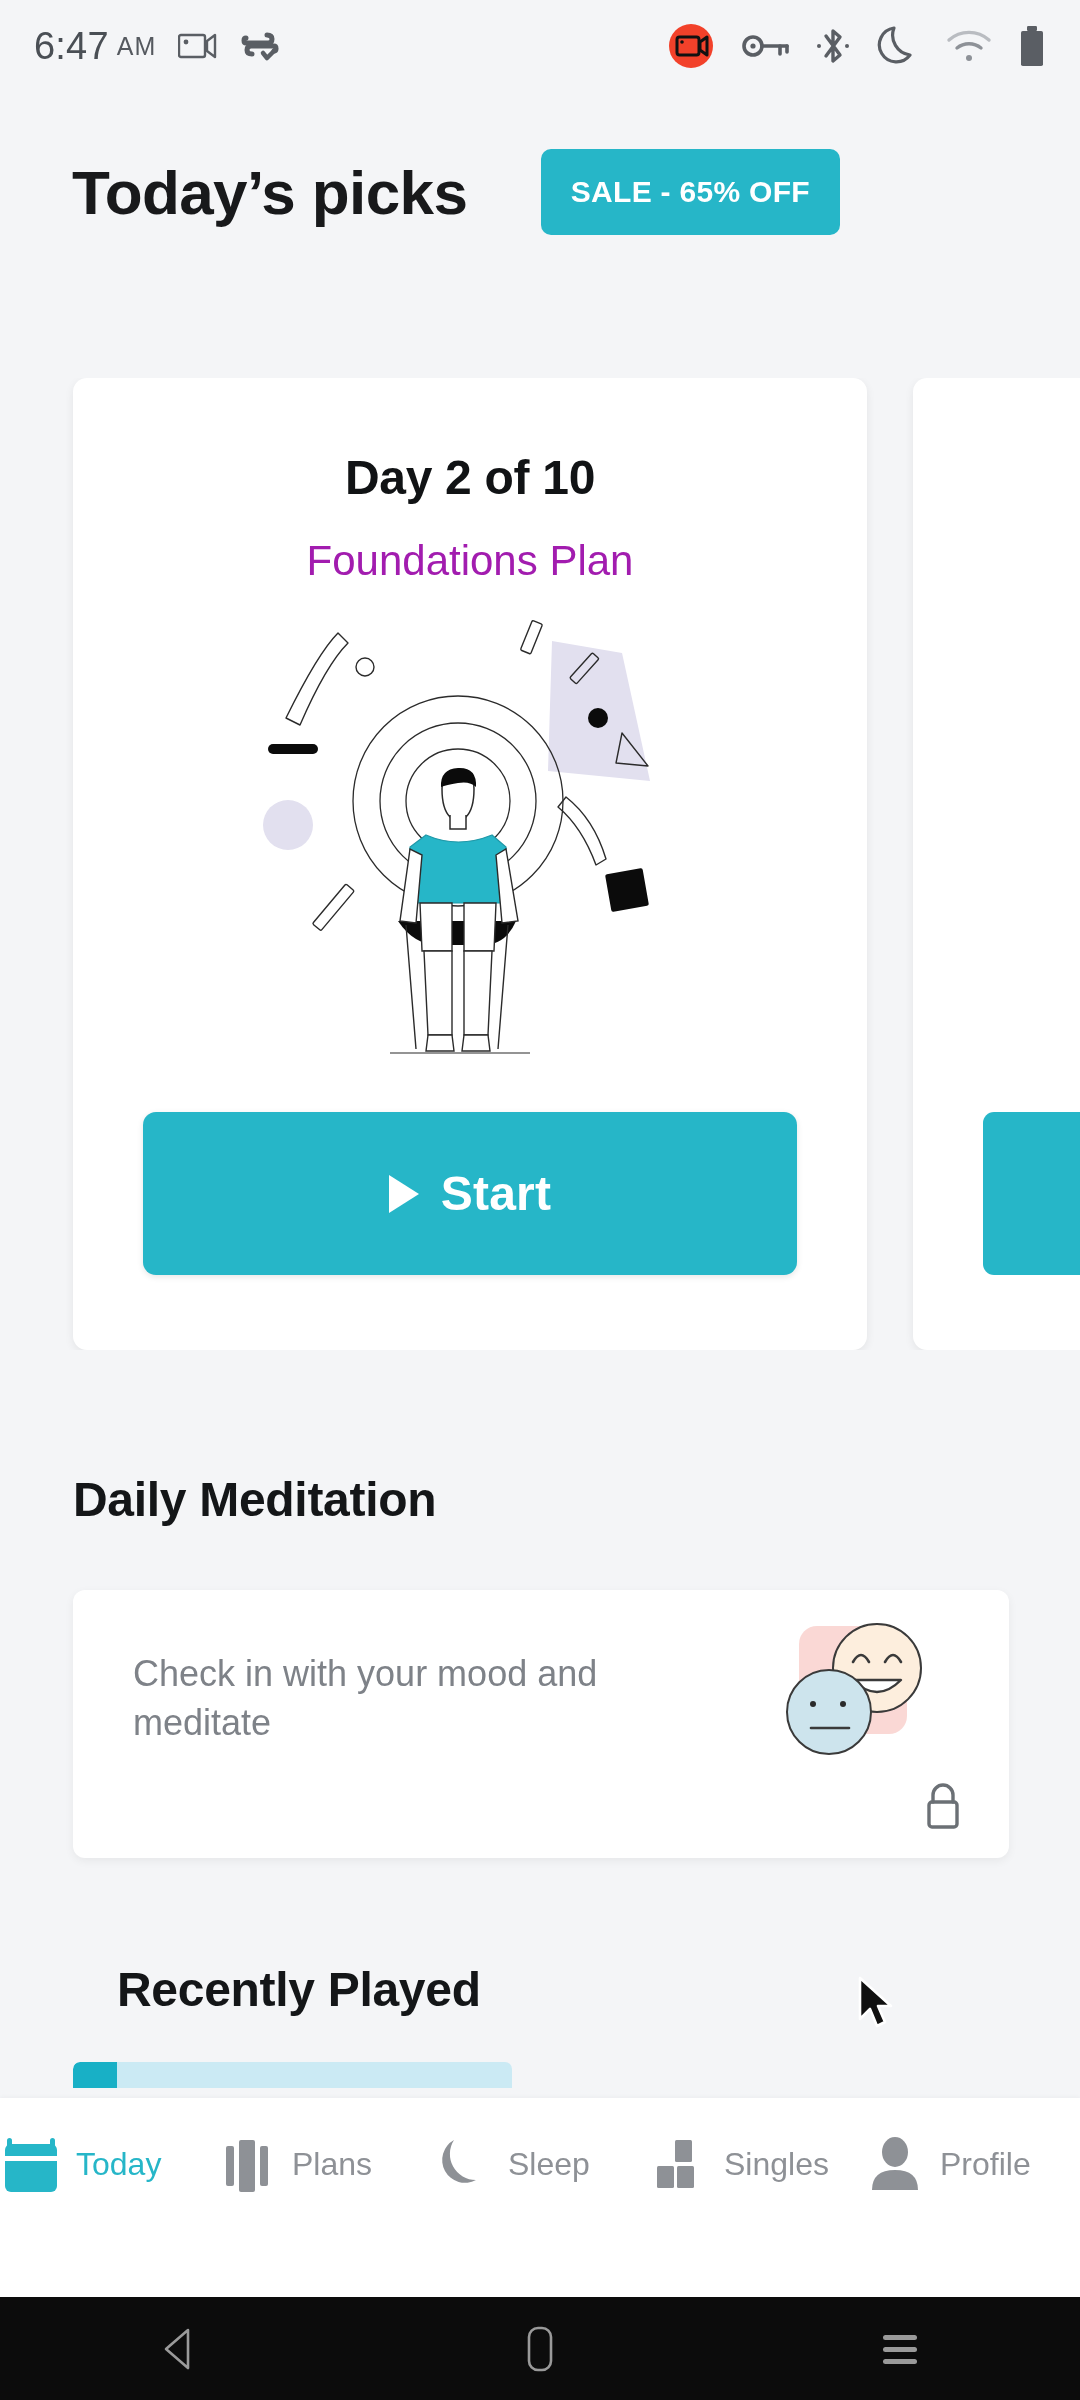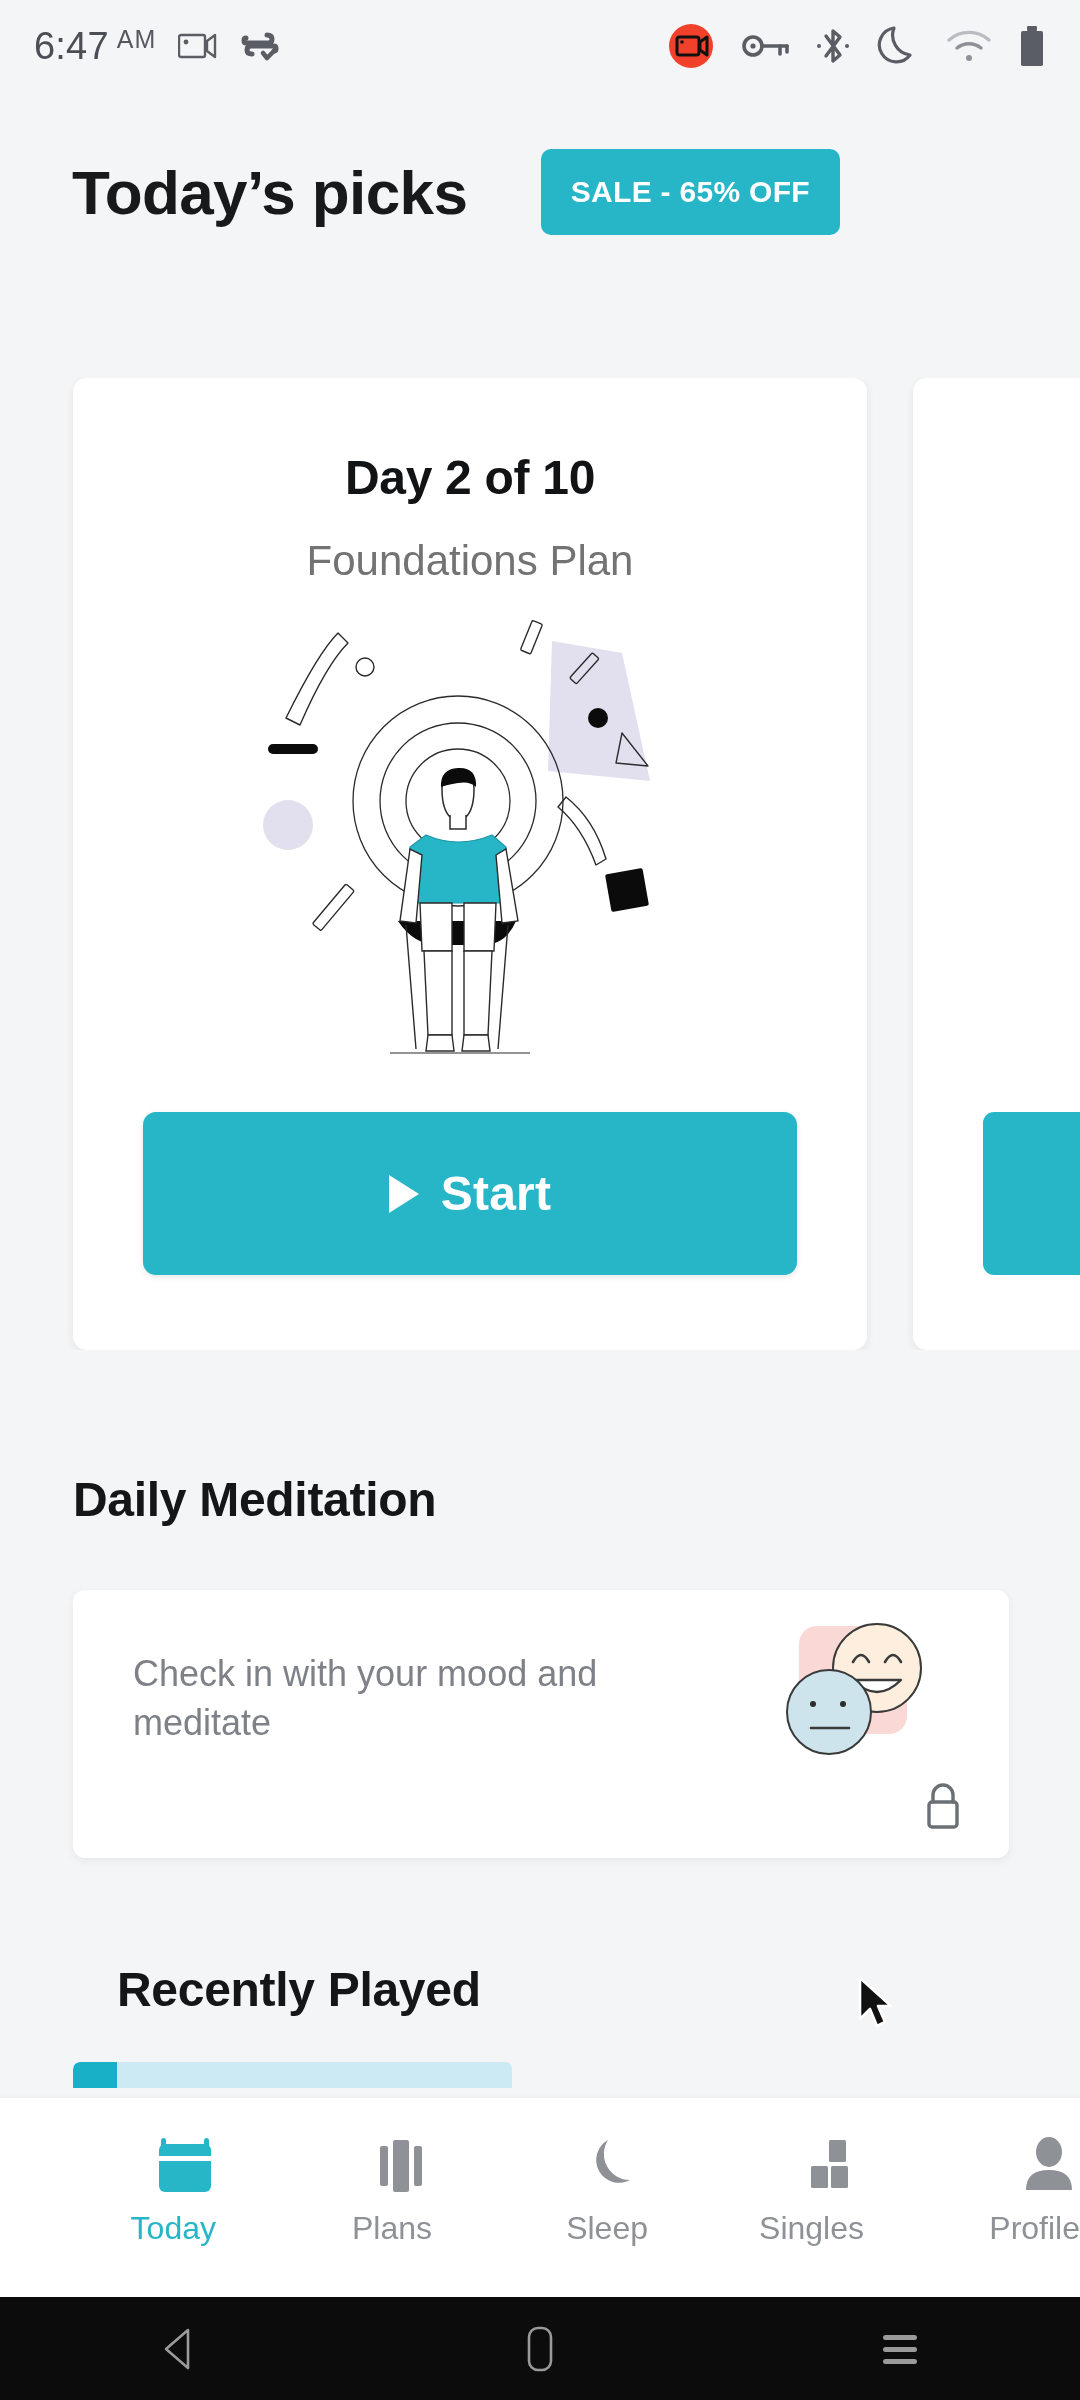--- a/index.html
+++ b/index.html
@@ -19,21 +19,21 @@
   #status-bar {
     position:absolute; left:0; top:0;
     width:1080px; height:92px;
     display:flex; align-items:center;
     padding:0 34px;
     background:#f4f5f7;
   }
   .sb-left { display:flex; align-items:center; gap:22px; }
   .sb-time {
     font-size:38px; color:#4a4f55; font-weight:400;
-    letter-spacing:0.2px; display:flex; align-items:flex-start; gap:8px;
+    letter-spacing:0.2px; display:flex; align-items:center; gap:8px;
   }
   .sb-ampm { font-size:25px; color:#55595f; letter-spacing:1px; }
   .sb-right { margin-left:auto; display:flex; align-items:center; gap:26px; }
   .sb-ico { display:block; }
 
   
   #app-header {
     position:absolute; left:0; top:92px;
     width:912px; height:200px;
     display:flex; align-items:center;
@@ -68,21 +68,21 @@
   #plan-card-main { left:73px; width:794px; height:972px; }
   #plan-card-peek { left:913px; width:360px; height:972px; }
 
   .plan-day {
     text-align:center;
     font-size:48px; font-weight:700; color:#111315;
     margin-top:72px; letter-spacing:-0.3px;
   }
   .plan-name {
     text-align:center;
-    font-size:42px; font-weight:400; color:#737373;
+    font-size:42px; font-weight:400; color:#a21caf;
     margin-top:32px;
   }
   .plan-illo {
     display:block; margin:18px auto 0;
   }
   .start-btn {
     position:absolute; left:70px; bottom:75px;
     width:654px; height:163px;
     background:#26b6c8; border:none; border-radius:13px;
     color:#ffffff; font-size:48px; font-weight:700;
@@ -146,22 +146,22 @@
 
   
   #bottom-nav {
     position:absolute; left:0; top:2098px;
     width:1080px; height:199px;
     background:#ffffff;
     display:flex; align-items:flex-start;
     box-shadow:0 -1px 4px rgba(0,0,0,0.04);
   }
   .nav-item {
-    flex:1; display:flex; flex-direction:column;
-    align-items:flex-end; gap:14px;
+    flex:1; display:flex; flex-direction:row;
+    align-items:center; gap:14px;
     padding-top:34px;
     cursor:pointer; background:none; border:none;
   }
   .nav-label { font-size:32px; color:#8e9196; font-weight:400; }
   .nav-item.active .nav-label { color:#26b6c8; }
 
   
   #android-nav {
     position:absolute; left:0; top:2297px;
     width:1080px; height:103px;

